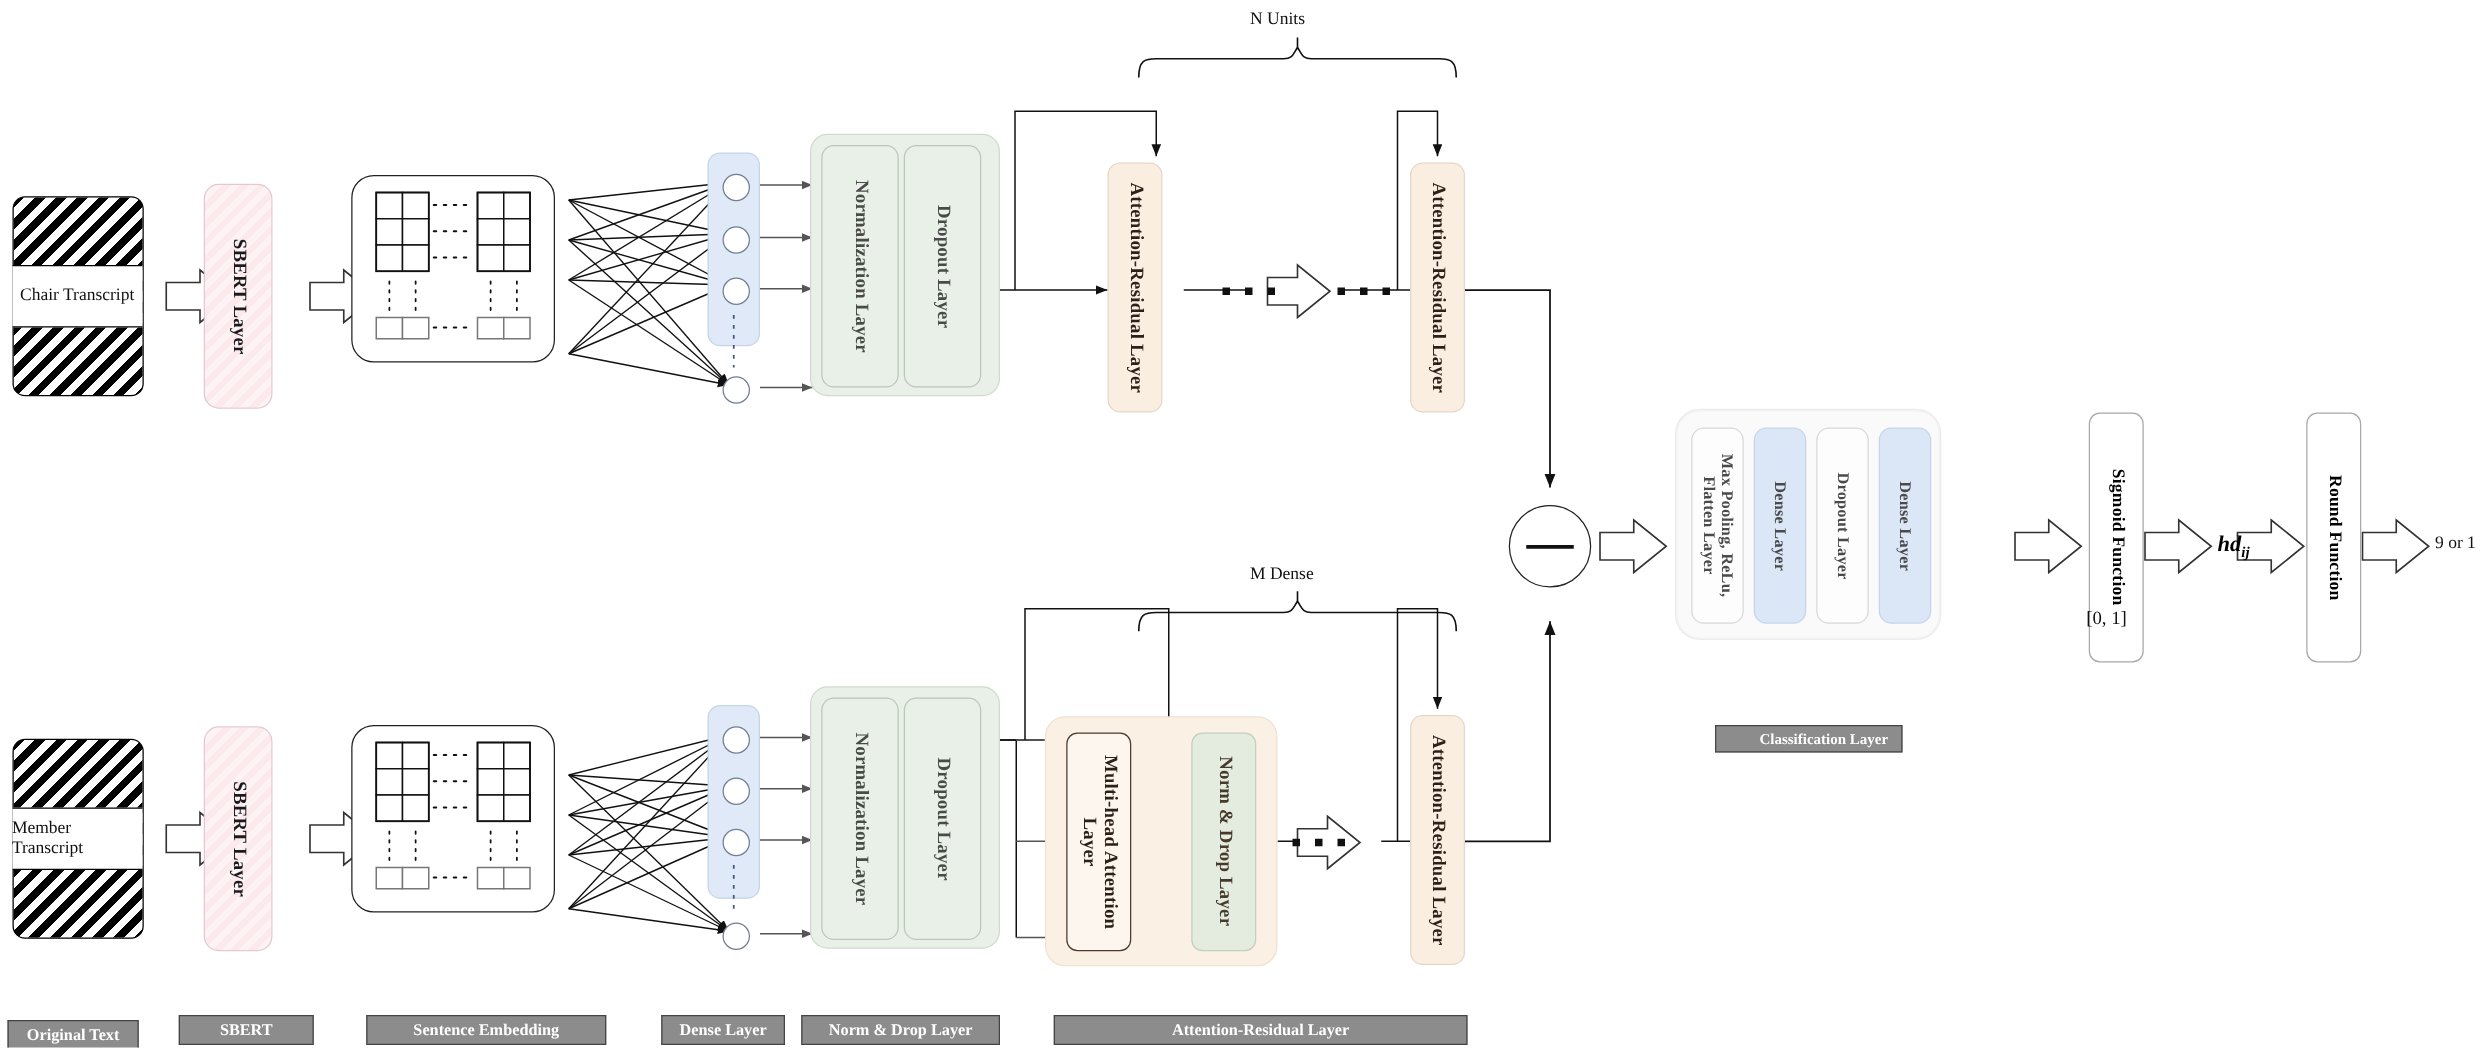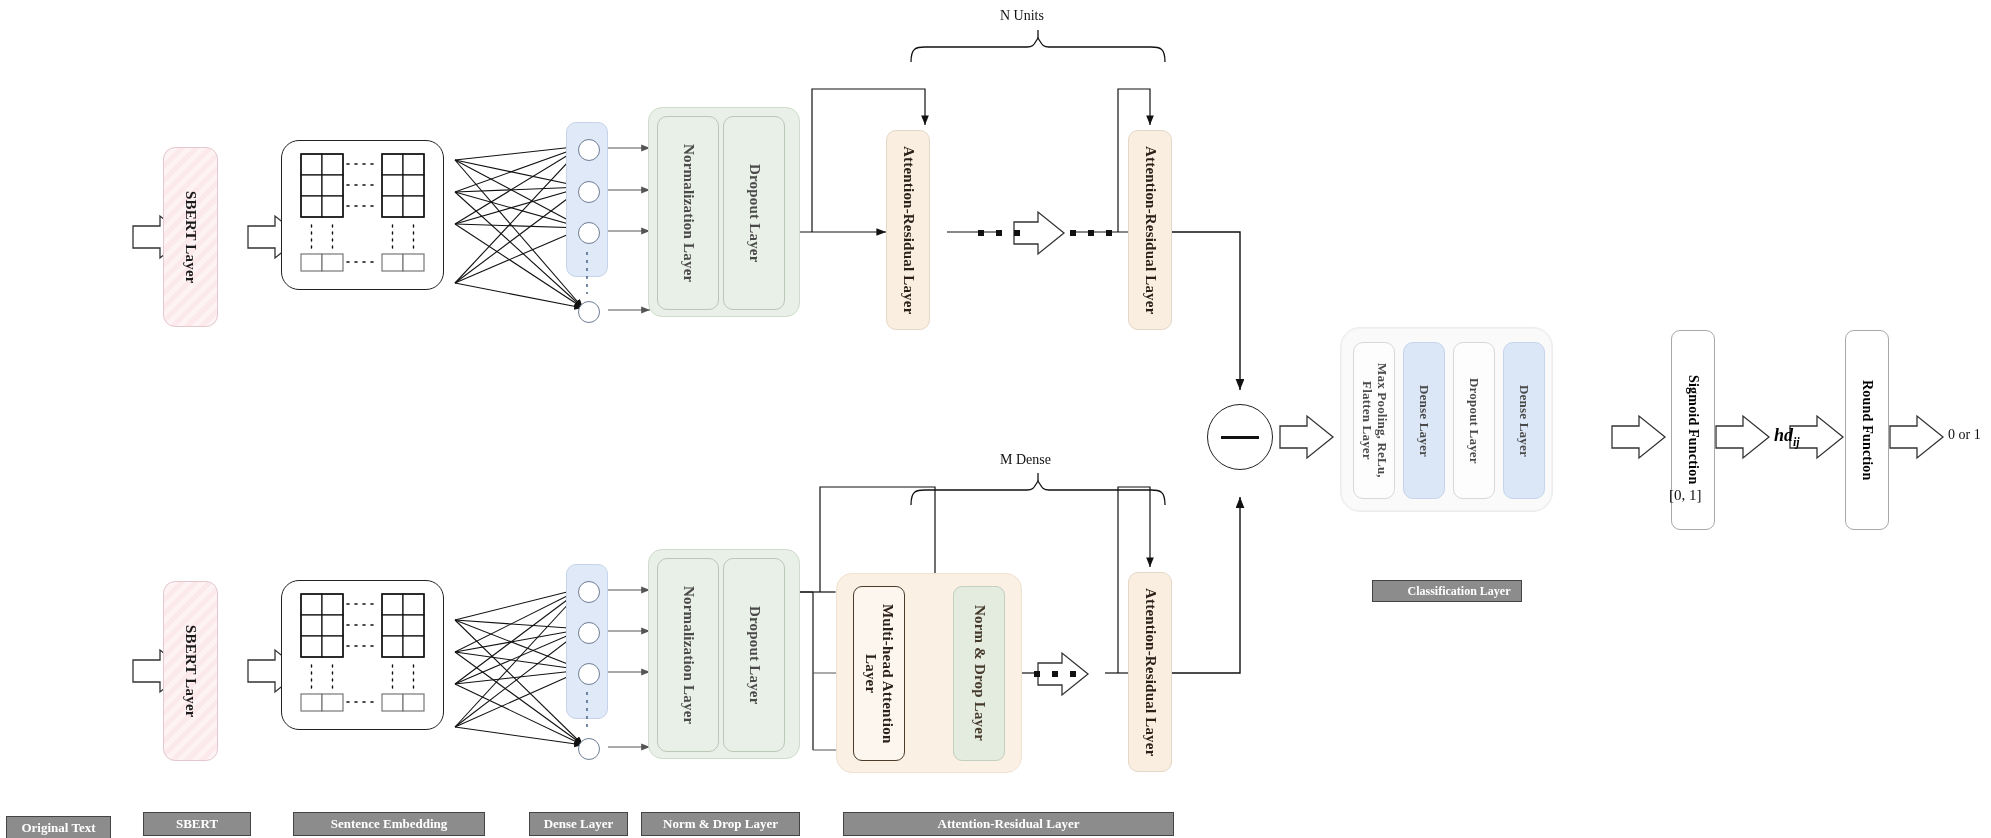--- a/index.html
+++ b/index.html
@@ -201,20 +201,23 @@
       <path d="M1612,426 L1639,426 L1639,416 L1665,437 L1639,458 L1639,448 L1612,448 z"></path>
 
       <path d="M1716,426 L1743,426 L1743,416 L1769,437 L1743,458 L1743,448 L1716,448 z"></path>
 
       <path d="M1790,426 L1817,426 L1817,416 L1843,437 L1817,458 L1817,448 L1790,448 z"></path>
 
       <path d="M1890,426 L1917,426 L1917,416 L1943,437 L1917,458 L1917,448 L1890,448 z"></path>
     </g>
   </svg>
 
+  <div class="abs transcript" style="left:10px;top:157px;">
+    <div class="band">Chair Transcript</div>
+  </div>
 
   <div class="abs sbert" style="left:163px;top:147px;">
     <div class="vtext">SBERT Layer</div>
   </div>
 
   <div class="abs embedbox" style="left:281px;top:140px;">
 
     <svg width="163" height="150" style="position:absolute;left:0;top:0;">
       <g stroke="#111" stroke-width="1.2" fill="#fff">
         <rect x="19" y="13" width="21" height="21"></rect>
@@ -290,20 +293,23 @@
   <div class="abs dotsq" style="left:1070px;top:230px;"></div>
   <div class="abs dotsq" style="left:1088px;top:230px;"></div>
   <div class="abs dotsq" style="left:1106px;top:230px;"></div>
 
   <div class="abs attres" style="left:1128px;top:130px;">
     <div class="vtext">Attention-Residual Layer</div>
   </div>
 
   <div class="abs plain" style="left:1000px;top:8px;">N Units</div>
 
+  <div class="abs transcript" style="left:10px;top:591px;">
+    <div class="band">Member Transcript</div>
+  </div>
 
   <div class="abs sbert" style="left:163px;top:581px;">
     <div class="vtext">SBERT Layer</div>
   </div>
 
   <div class="abs embedbox" style="left:281px;top:580px;">
     <svg width="163" height="150" style="position:absolute;left:0;top:0;">
       <g stroke="#111" stroke-width="1.2" fill="#fff">
         <rect x="19" y="13" width="21" height="21"></rect>
           <rect x="40" y="13" width="21" height="21"></rect>
@@ -409,21 +415,21 @@
 
   <div class="abs mathit" style="left:1774px;top:425px;">
     <span>hd</span><sub>ij</sub>
   </div>
   <div class="abs plain small" style="left:1669px;top:487px;">[0, 1]</div>
 
   <div class="abs fnbox" style="left:1845px;top:330px;">
     <div class="vtext" style="font-size:14px;">Round Function</div>
   </div>
 
-  <div class="abs plain" style="left:1948px;top:427px;">0 or 1</div>
+  <div class="abs plain" style="left:1948px;top:427px;">9 or 1</div>
 
   <div class="abs legend" style="left:6px;top:816px;width:105px;">
     <span>Original Text</span>
   </div>
   <div class="abs legend" style="left:143px;top:812px;width:108px;">
     <span>SBERT</span>
   </div>
   <div class="abs legend" style="left:293px;top:812px;width:192px;">
     <span>Sentence Embedding</span>
   </div>

